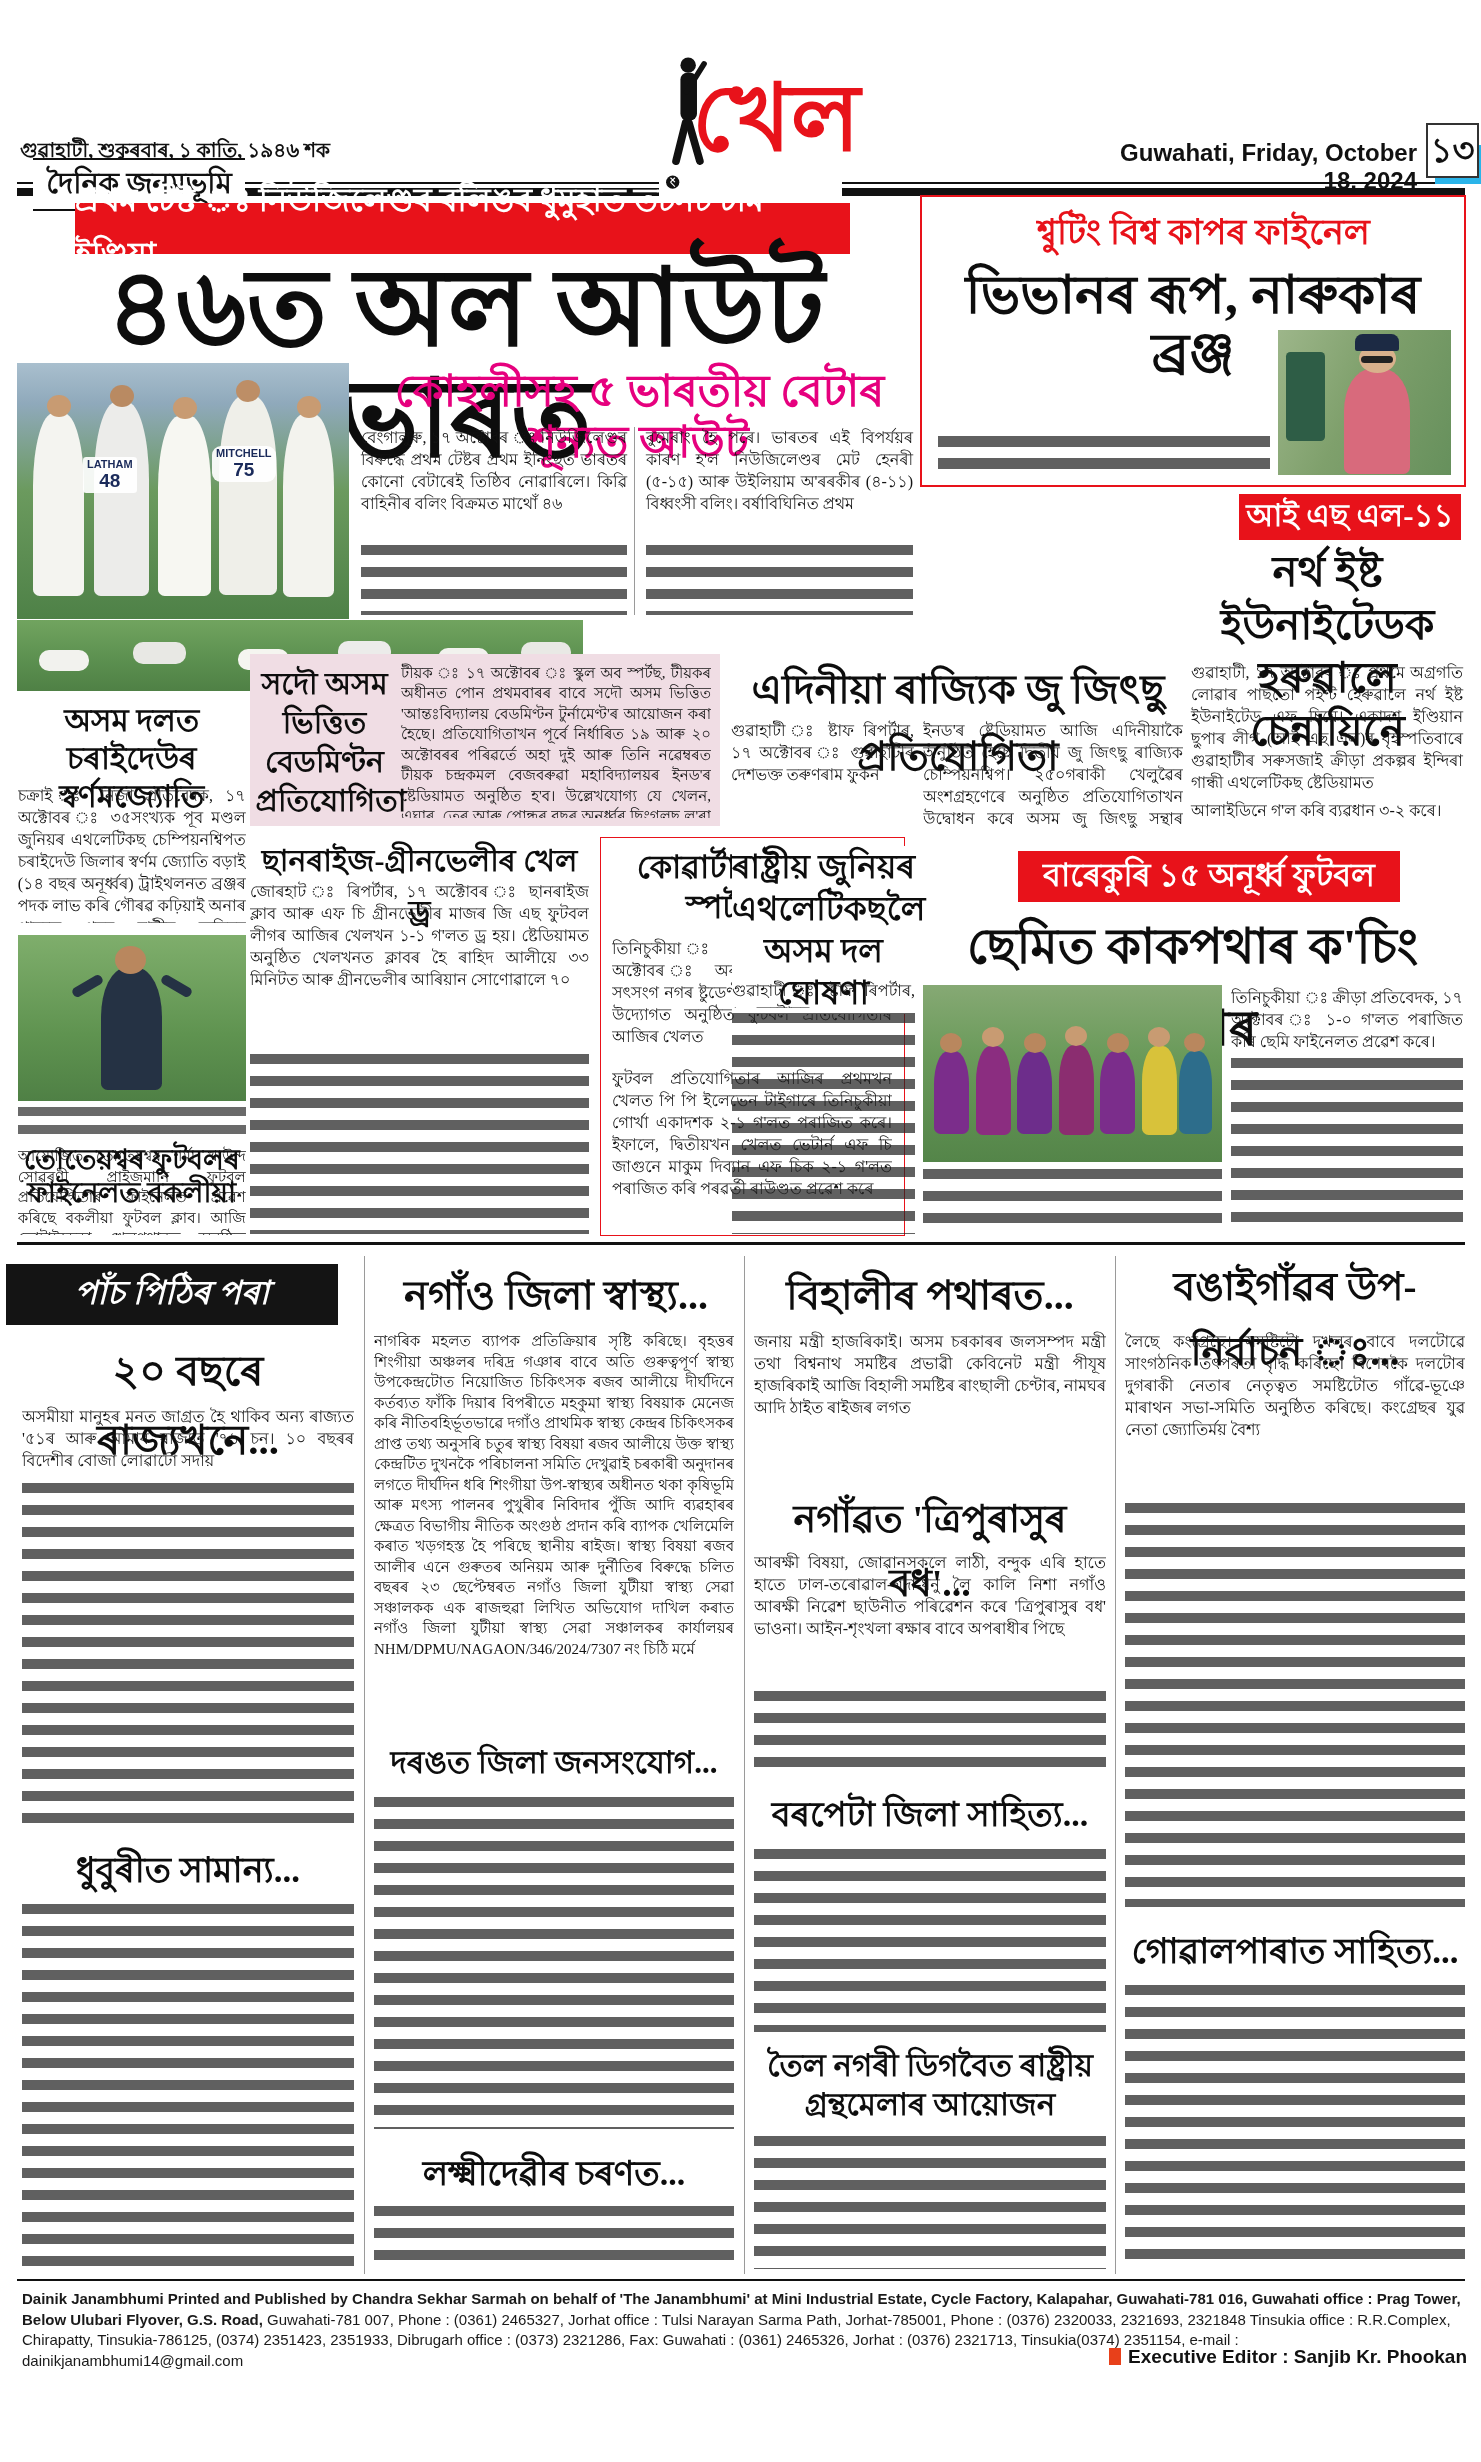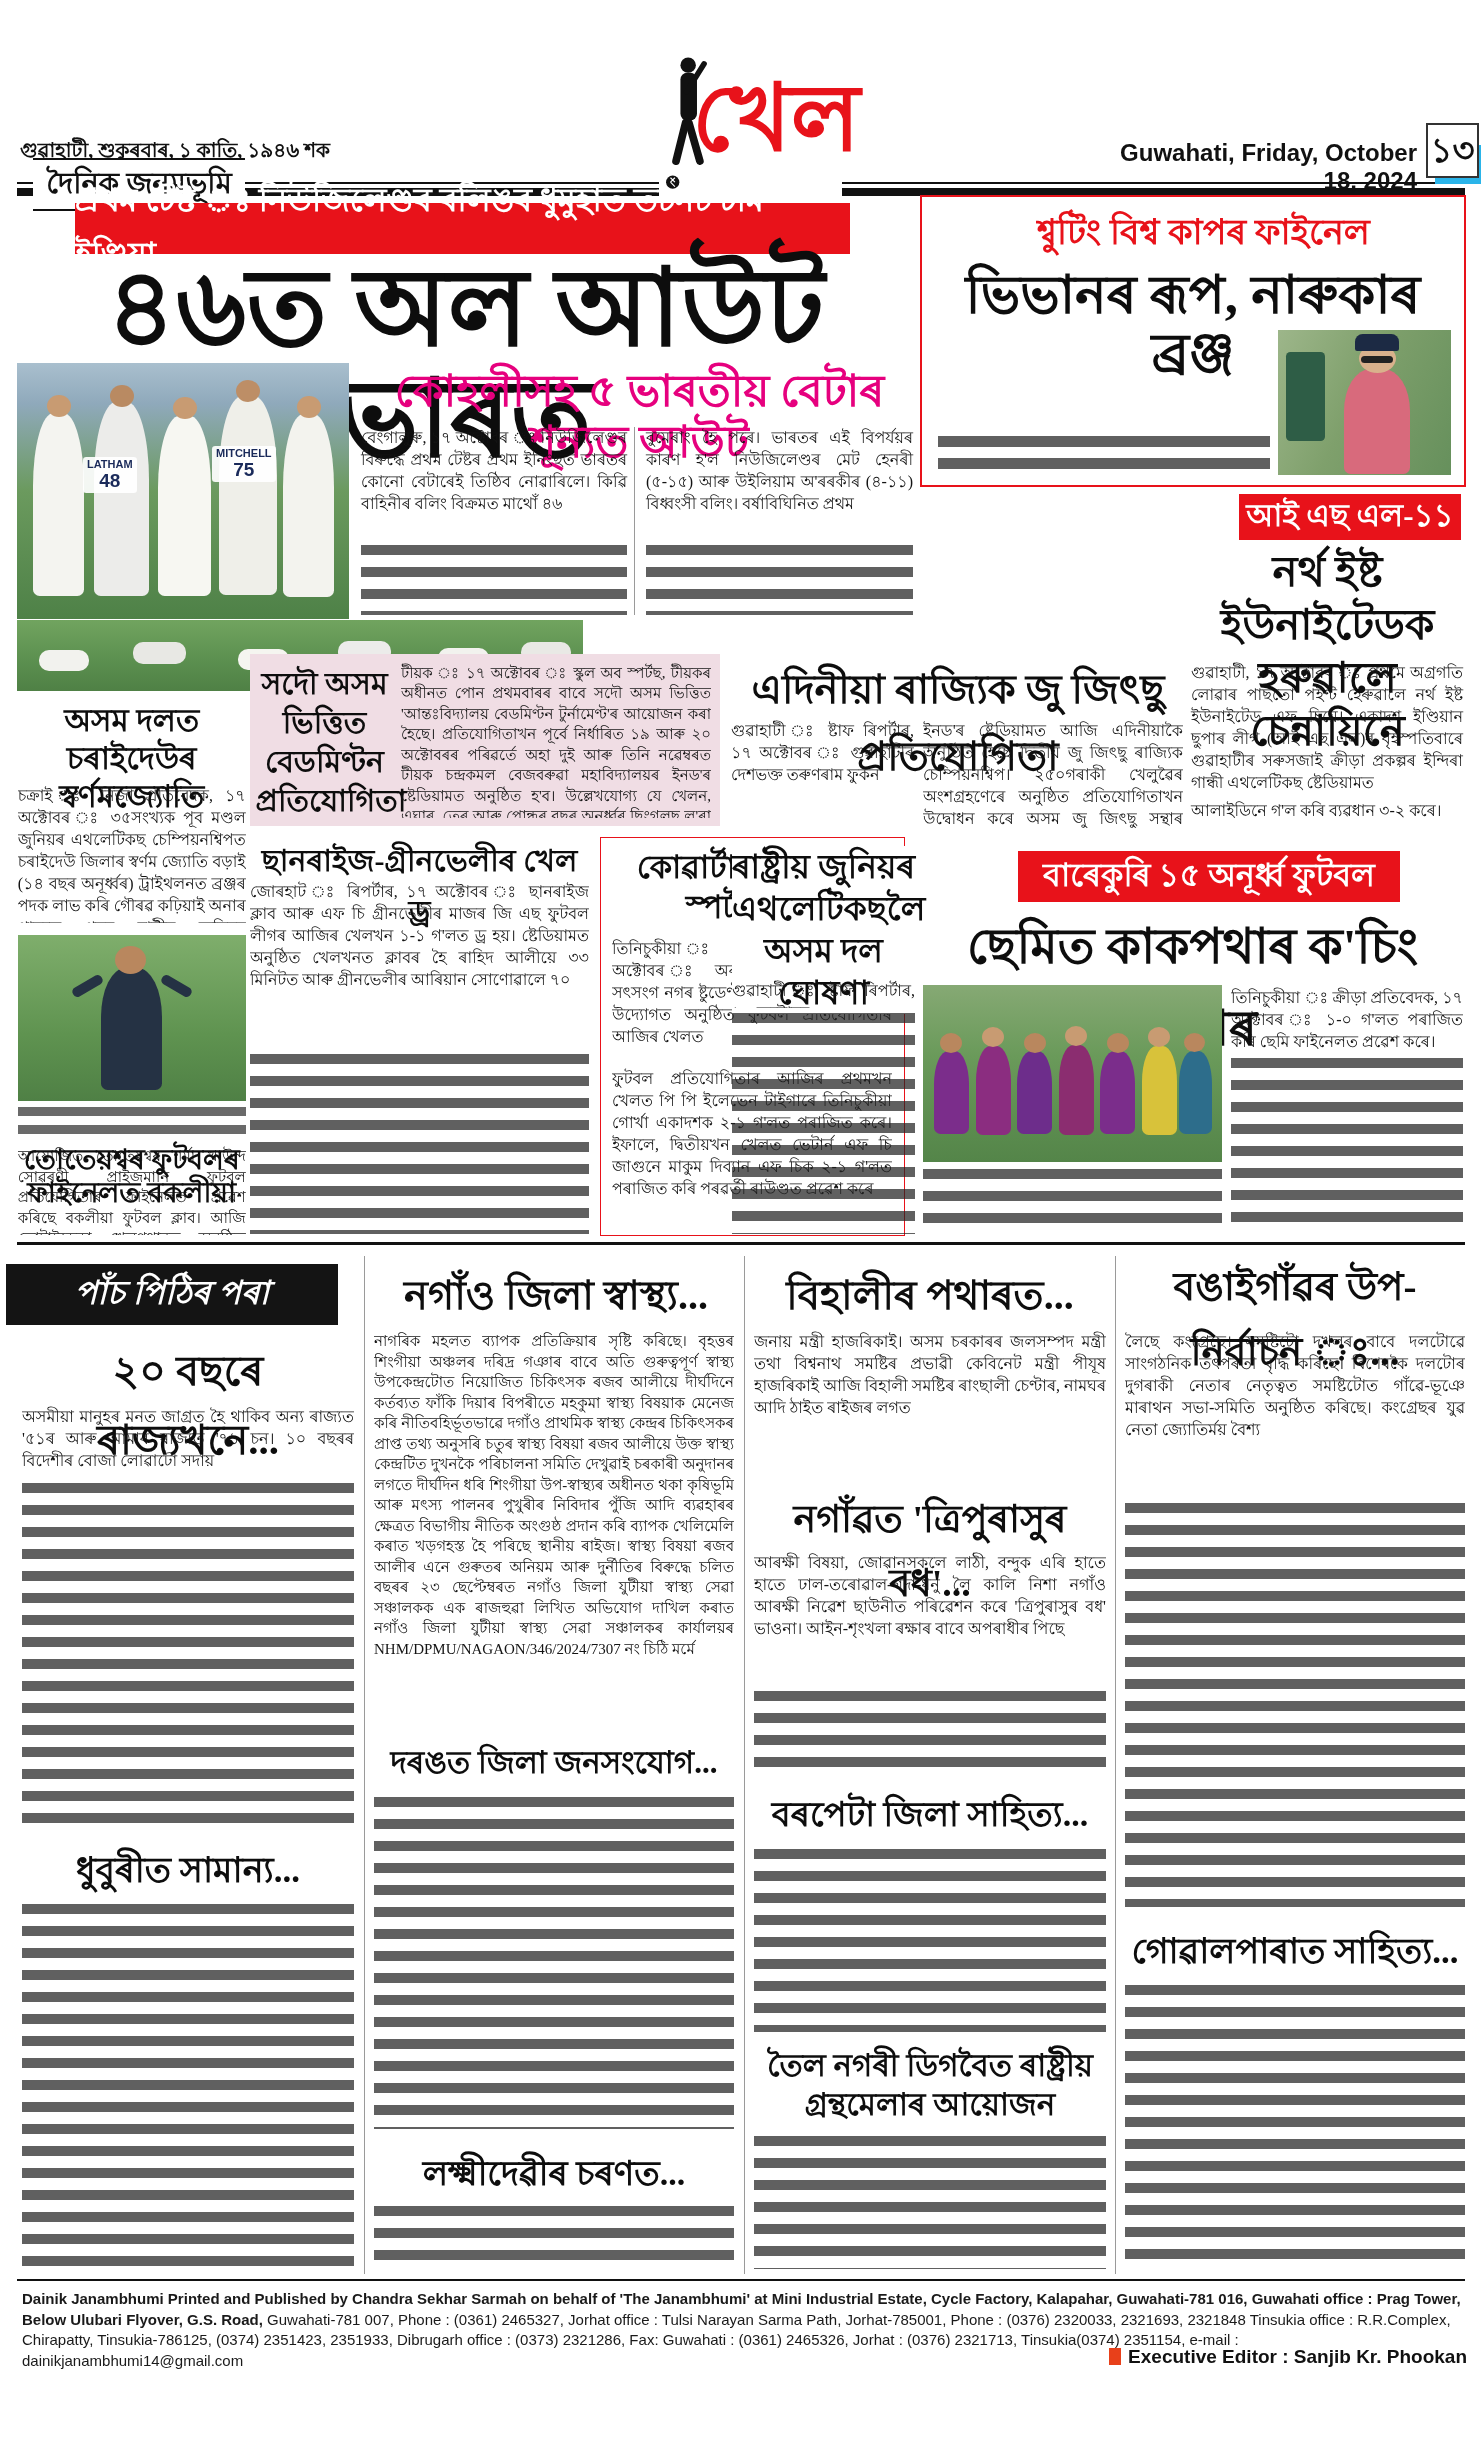--- a/index.html
+++ b/index.html
@@ -74,21 +74,21 @@
     <div class="sil" style="left:266px;top:51px;width:51px;height:183px;background:#f3f3ee;"></div>
     <div class="sil" style="left:30px;top:32px;width:24px;height:22px;background:#c89b72;border-radius:50%;"></div>
     <div class="sil" style="left:93px;top:22px;width:24px;height:22px;background:#b98a62;border-radius:50%;"></div>
     <div class="sil" style="left:156px;top:34px;width:24px;height:22px;background:#c89b72;border-radius:50%;"></div>
     <div class="sil" style="left:219px;top:16.6px;width:24px;height:22px;background:#bd8e66;border-radius:50%;"></div>
     <div class="sil" style="left:280px;top:33px;width:24px;height:22px;background:#c89b72;border-radius:50%;"></div>
     <div class="jersey" style="left:66px;top:94px;font-size:11px;">
       <span>LATHAM</span><br>
       <span style="font-size:19px;">48</span>
     </div>
-    <div class="jersey" style="left:195px;top:83px;font-size:11px;">
+    <div class="jersey" style="left:195px;top:83px;font-size:11px;border-radius:9px;">
       <span>MITCHELL</span><br>
       <span style="font-size:19px;">75</span>
     </div>
   </div>
 
   <div class="abs h-center" style="left:360px;top:366px;width:559px;font-size:44px;line-height:51px;color:#e6007e;">কোহলীসহ ৫ ভাৰতীয় বেটাৰ শূন্যত আউট</div>
 
   <div class="abs bodytext" style="left:361px;top:427px;width:266px;height:111px;">বেংগালুৰু, ১৭ অক্টোবৰ ঃ নিউজিলেণ্ডৰ বিৰুদ্ধে প্ৰথম টেষ্টৰ প্ৰথম ইনিংছত ভাৰতৰ কোনো বেটাৰেই তিষ্ঠিব নোৱাৰিলে। কিৱি বাহিনীৰ বলিং বিক্ৰমত মাথোঁ ৪৬</div>
   <div class="abs tfill" style="left:361px;top:545px;width:266px;height:70px;"></div>
   <div class="abs vline" style="left:634px;top:427px;height:188px;"></div>

